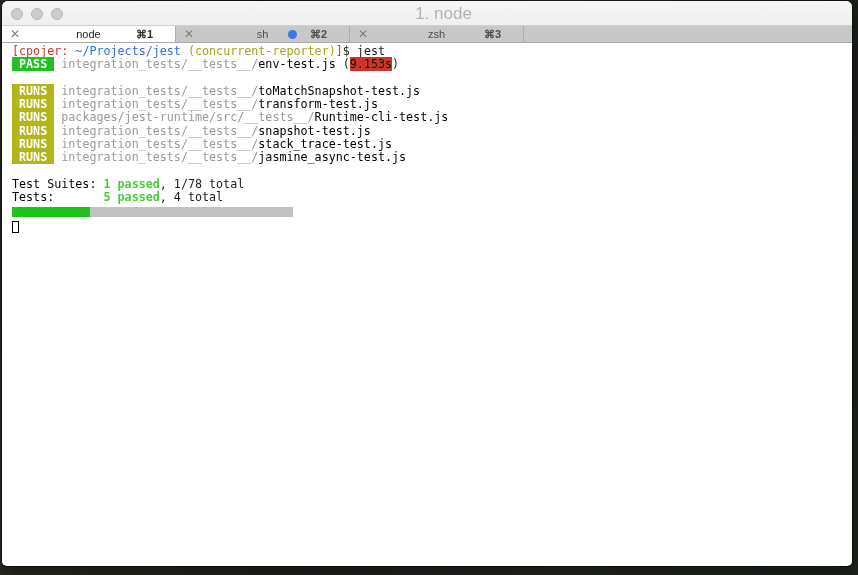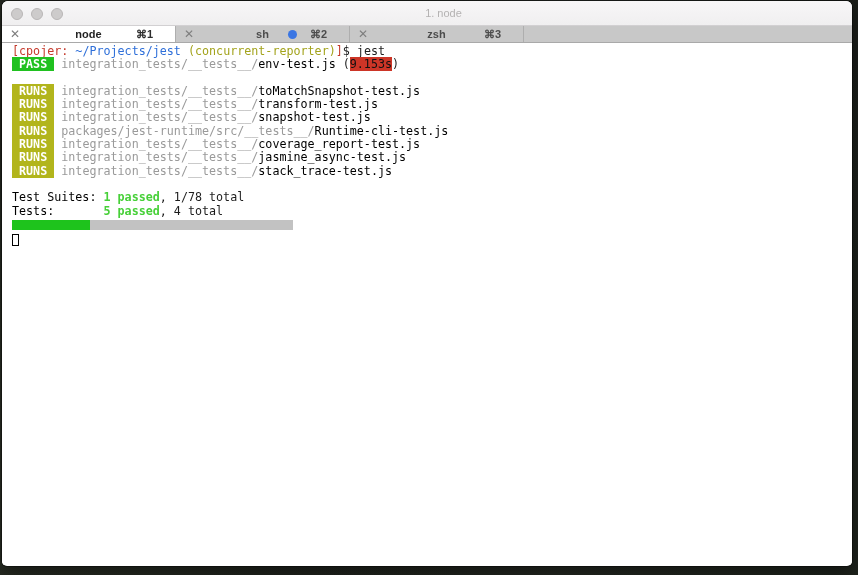--- a/index.html
+++ b/index.html
@@ -28,42 +28,42 @@
     border-bottom: 1px solid #d2d0d2;
   }
   .traffic-lights { position: absolute; left: 9px; top: 7px; display: flex; gap: 8px; }
   .tl {
     width: 12px; height: 12px; border-radius: 50%;
     background: #cdcbcb; border: 1px solid #b9b6b6;
   }
   .win-title {
     position: absolute; left: 0; right: 0; top: 0; height: 25px;
     line-height: 25px; text-align: center;
-    font-size: 11px; color: #b4b2b2; padding-left: 33px;
+    font-size: 17px; color: #b4b2b2; padding-left: 33px;
   }
 
   
   .tabbar {
     display: flex; height: 17px;
     background: #c8c8c8;
     border-bottom: 1px solid #a9a9a9;
   }
   .tab {
     position: relative; width: 174px; height: 100%;
     border-right: 1px solid #aeaeae;
     font-size: 11px; color: #4c4c4c;
   }
   .tab.active { background: #ffffff; color: #2e2e2e; }
   .tab .tab-close {
     position: absolute; left: 8px; top: 0; line-height: 17px;
     font-size: 12px; color: #7e7e7e; cursor: default;
   }
   .tab .tab-label {
     position: absolute; left: 0; right: 0; top: 0;
-    text-align: center; line-height: 17px; font-weight: bold;
+    text-align: center; line-height: 17px; font-weight: normal;
   }
   .tab.active .tab-label { color: #1f1f1f; }
   .tab .tab-shortcut {
     position: absolute; right: 22px; top: 0; line-height: 17px; font-weight: bold;
   }
   .tab .tab-dot {
     position: absolute; right: 52px; top: 4px;
     width: 9px; height: 9px; border-radius: 50%;
     background: #3b76e3;
   }
@@ -135,25 +135,24 @@
     <div class="tab-filler"></div>
   </div>
 
   <div class="terminal">
     <div>
         <div class="tline"><span class="seg-red">[cpojer:</span><span class="seg-fg"> </span><span class="seg-blue">~/Projects/jest</span><span class="seg-fg"> </span><span class="seg-yellow">(concurrent-reporter)</span><span class="seg-red">]</span><span class="seg-fg">$ jest</span></div>
         <div class="tline"><span class="seg-badge-pass"> PASS </span><span class="seg-fg"> </span><span class="seg-dim">integration_tests/__tests__/</span><span class="seg-bold">env-test.js</span><span class="seg-fg"> (</span><span class="seg-time-red">9.153s</span><span class="seg-fg">)</span></div>
         <div class="tline">&nbsp;</div>
         <div class="tline"><span class="seg-badge-runs"> RUNS </span><span class="seg-fg"> </span><span class="seg-dim">integration_tests/__tests__/</span><span class="seg-bold">toMatchSnapshot-test.js</span></div>
         <div class="tline"><span class="seg-badge-runs"> RUNS </span><span class="seg-fg"> </span><span class="seg-dim">integration_tests/__tests__/</span><span class="seg-bold">transform-test.js</span></div>
+        <div class="tline"><span class="seg-badge-runs"> RUNS </span><span class="seg-fg"> </span><span class="seg-dim">packages/jest-runtime/src/__tests__/</span><span class="seg-bold">Runtime-cli-test.js</span></div>
         <div class="tline"><span class="seg-badge-runs"> RUNS </span><span class="seg-fg"> </span><span class="seg-dim">integration_tests/__tests__/</span><span class="seg-bold">snapshot-test.js</span></div>
-        <div class="tline"><span class="seg-badge-runs"> RUNS </span><span class="seg-fg"> </span><span class="seg-dim">packages/jest-runtime/src/__tests__/</span><span class="seg-bold">Runtime-cli-test.js</span></div>
-        <div class="tline"><span class="seg-badge-runs"> RUNS </span><span class="seg-fg"> </span><span class="seg-dim">integration_tests/__tests__/</span><span class="seg-bold">coverage_report-test.js</span></div>
+        <div class="tline"><span class="seg-badge-runs"> RUNS </span><span class="seg-fg"> </span><span class="seg-dim">integration_tests/__tests__/</span><span class="seg-bold">stack_trace-test.js</span></div>
         <div class="tline"><span class="seg-badge-runs"> RUNS </span><span class="seg-fg"> </span><span class="seg-dim">integration_tests/__tests__/</span><span class="seg-bold">jasmine_async-test.js</span></div>
-        <div class="tline"><span class="seg-badge-runs"> RUNS </span><span class="seg-fg"> </span><span class="seg-dim">integration_tests/__tests__/</span><span class="seg-bold">stack_trace-test.js</span></div>
         <div class="tline">&nbsp;</div>
         <div class="tline"><span class="seg-bold">Test Suites: </span><span class="seg-green">1 passed</span><span class="seg-fg">, 1/78 total</span></div>
         <div class="tline"><span class="seg-bold">Tests:       </span><span class="seg-green">5 passed</span><span class="seg-fg">, 4 total</span></div>
         <div class="tline"><div class="progress-track"><span class="progress-fill" style="width: 27.8%;"></span></div></div>
         <div class="tline"><span class="cursor"></span></div>
       </div>
   </div>
 
 </div>
 

